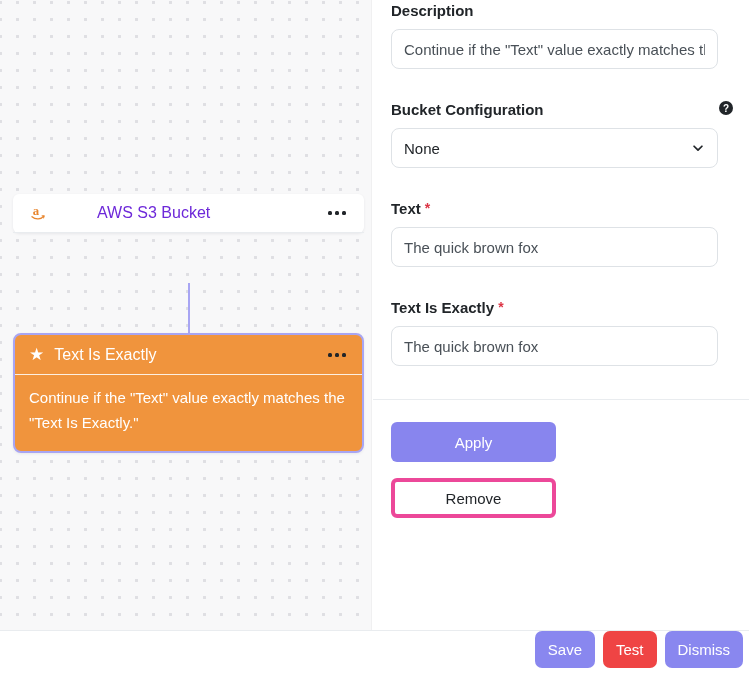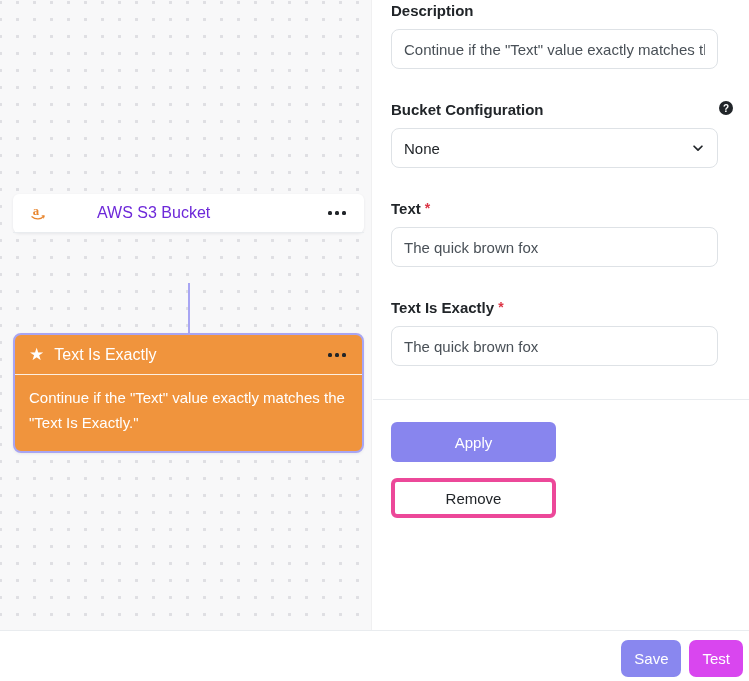--- a/index.html
+++ b/index.html
@@ -70,25 +70,25 @@
 
   .btn-row { display:flex; gap:16px;flex-direction:column; }
   .btn { font-family:"Liberation Sans", sans-serif; font-size:15px; cursor:pointer;
          border-radius:6px; display:flex; align-items:center; justify-content:center; }
   .btn-apply { width:165px; height:40px; background:#8885ee; color:#ffffff; border:none; }
   .btn-remove { width:165px; height:40px; background:#ffffff; color:#212529; border:4px solid #ec4899; }
 
   
   .footer { position:absolute; left:0; bottom:0; width:749px; height:51px;
             background:#ffffff; border-top:1px solid #e9ecef;
-            display:flex; align-items:flex-end; justify-content:flex-end; gap:8px;
+            display:flex; align-items:flex-start; justify-content:flex-end; gap:8px;
             padding:0 6px 4px 0; }
   .btn-footer { height:37px; padding:0 13px; border:none; color:#ffffff; border-radius:7px; }
   .btn-save, .btn-dismiss { background:#8987ef; }
-  .btn-test { background:#d946ef; }
+  .btn-test { background:#ef4444; }
 </style>
 </head>
 <body>
 
 <div class="app">
 
   <div class="canvas">
 
     <div class="node node-aws">
       <div class="node-header">
@@ -166,15 +166,16 @@
     <div class="btn-row">
       <button class="btn btn-apply">Apply</button>
       <button class="btn btn-remove">Remove</button>
     </div>
 
   </div>
 
   <div class="footer">
     <button class="btn btn-footer btn-save">Save</button>
     <button class="btn btn-footer btn-test">Test</button>
+    <button class="btn btn-footer btn-dismiss">Dismiss</button>
   </div>
 
 </div>
 
 </body></html>

